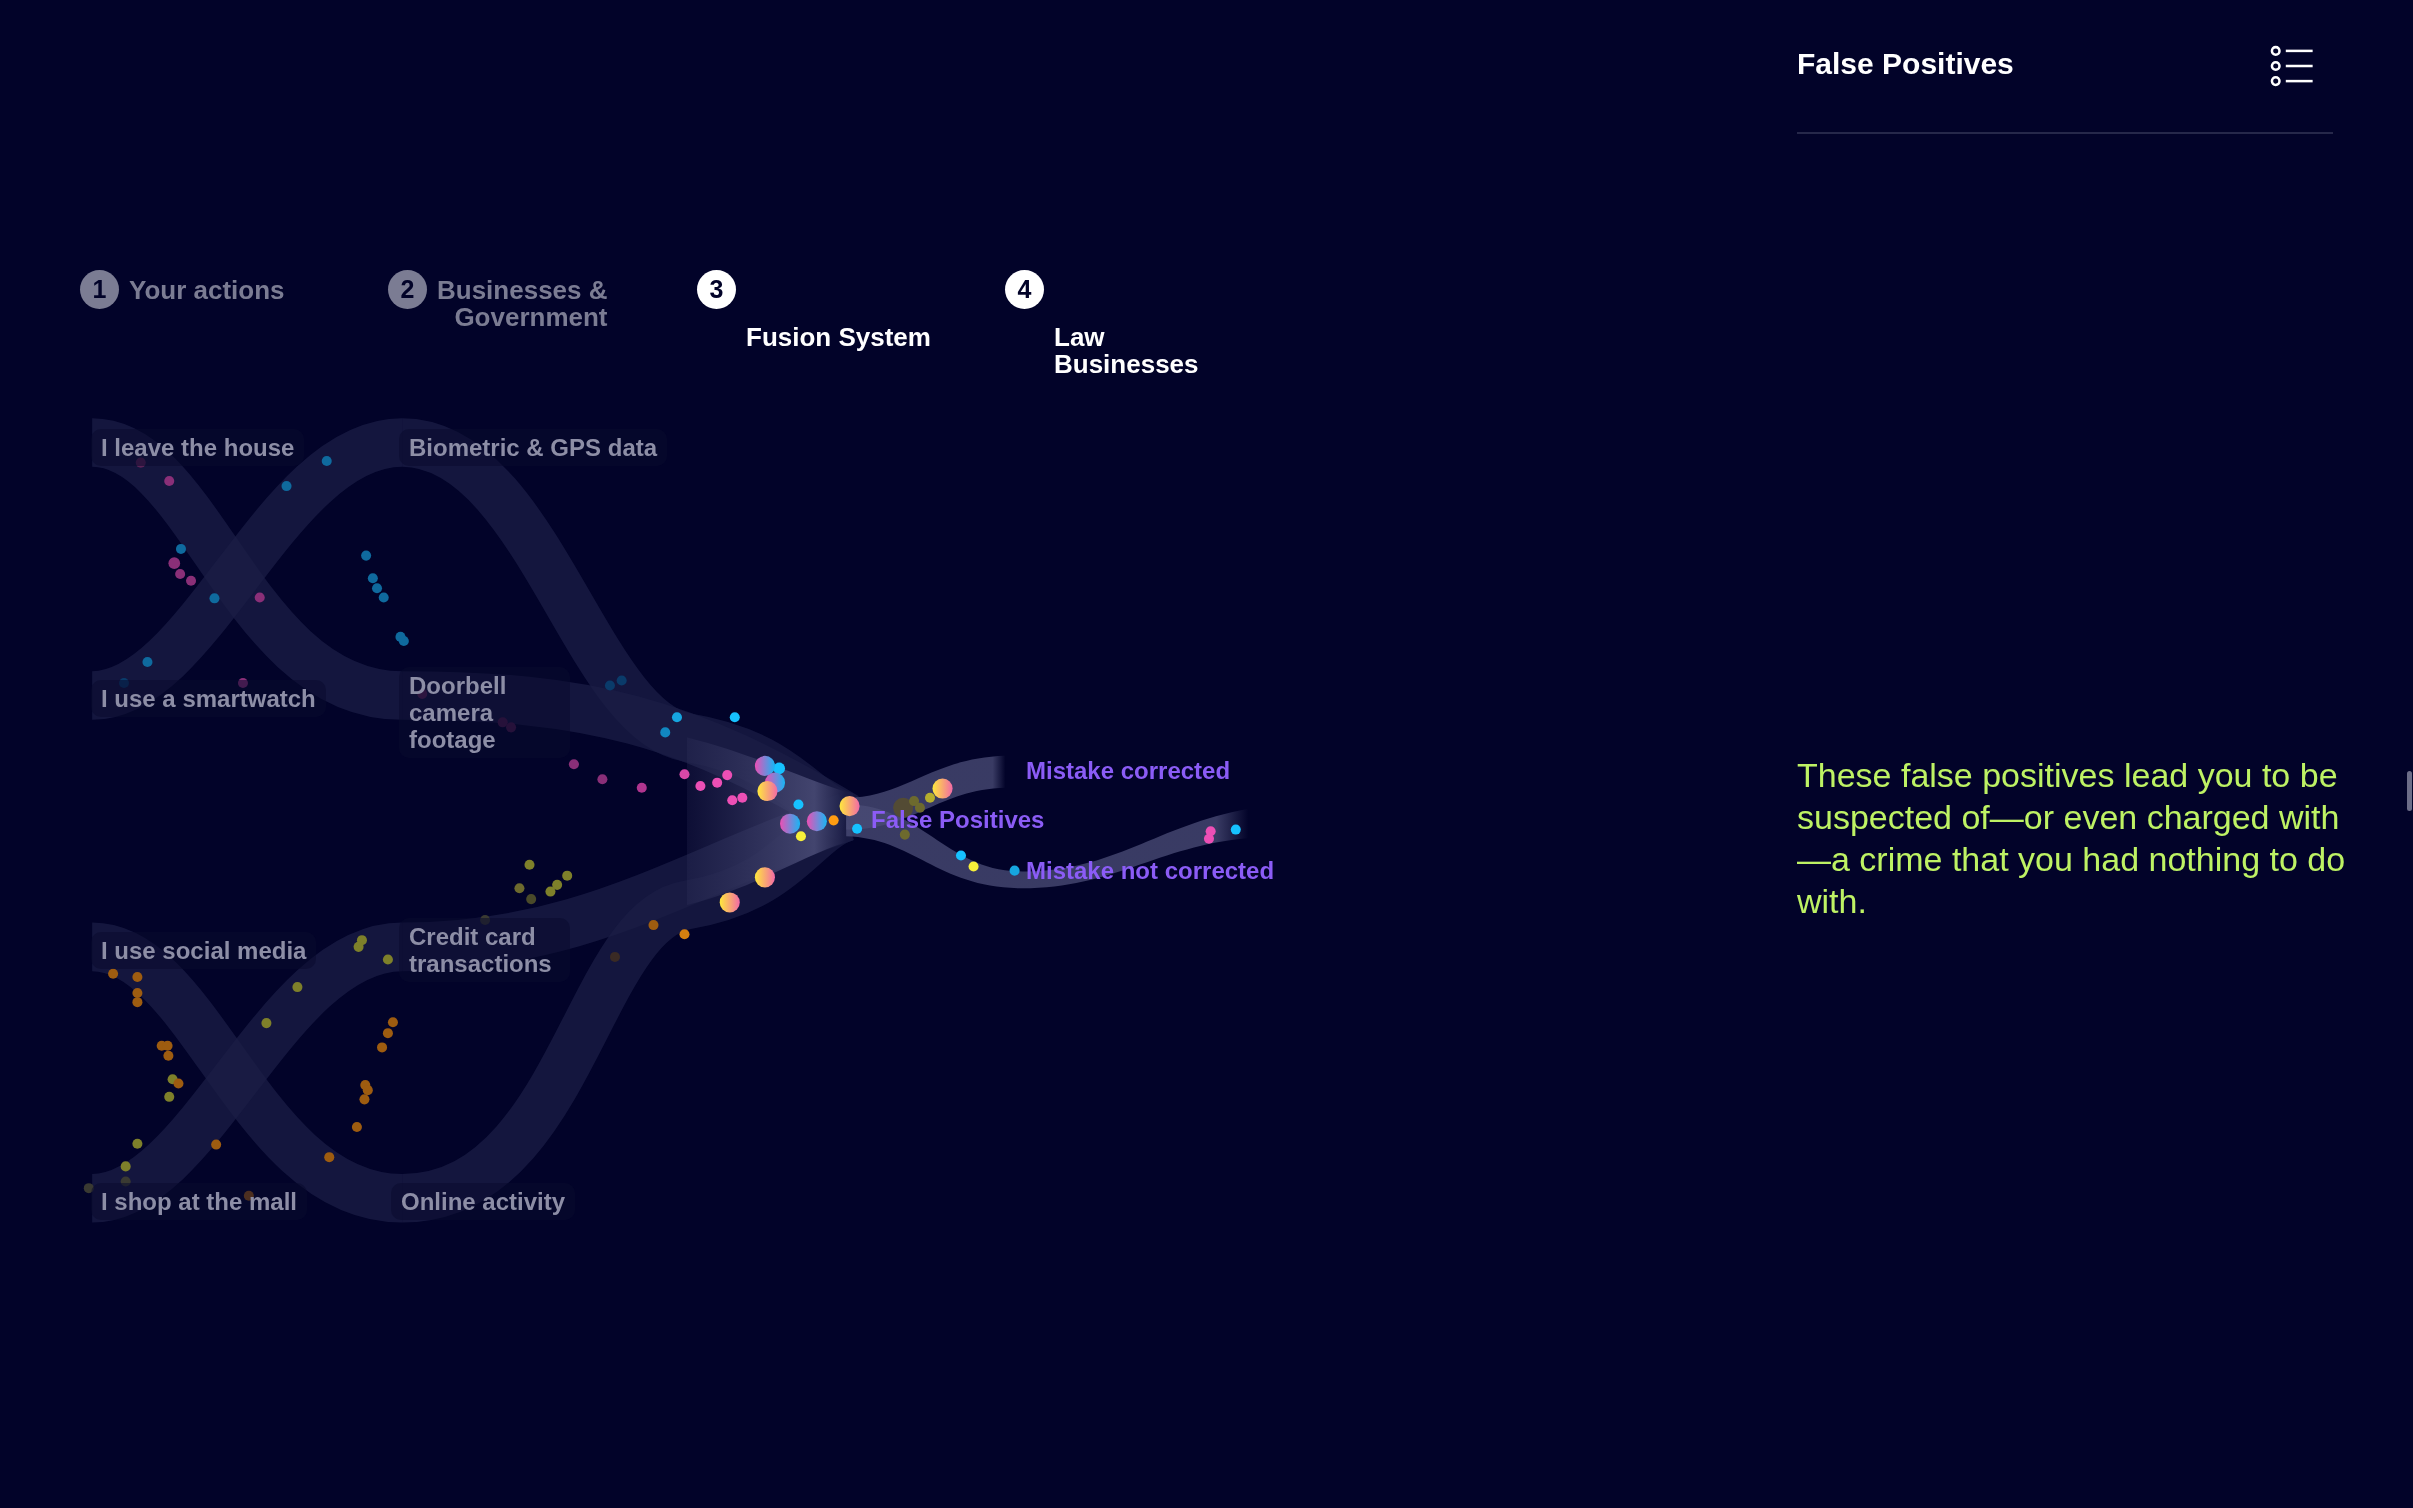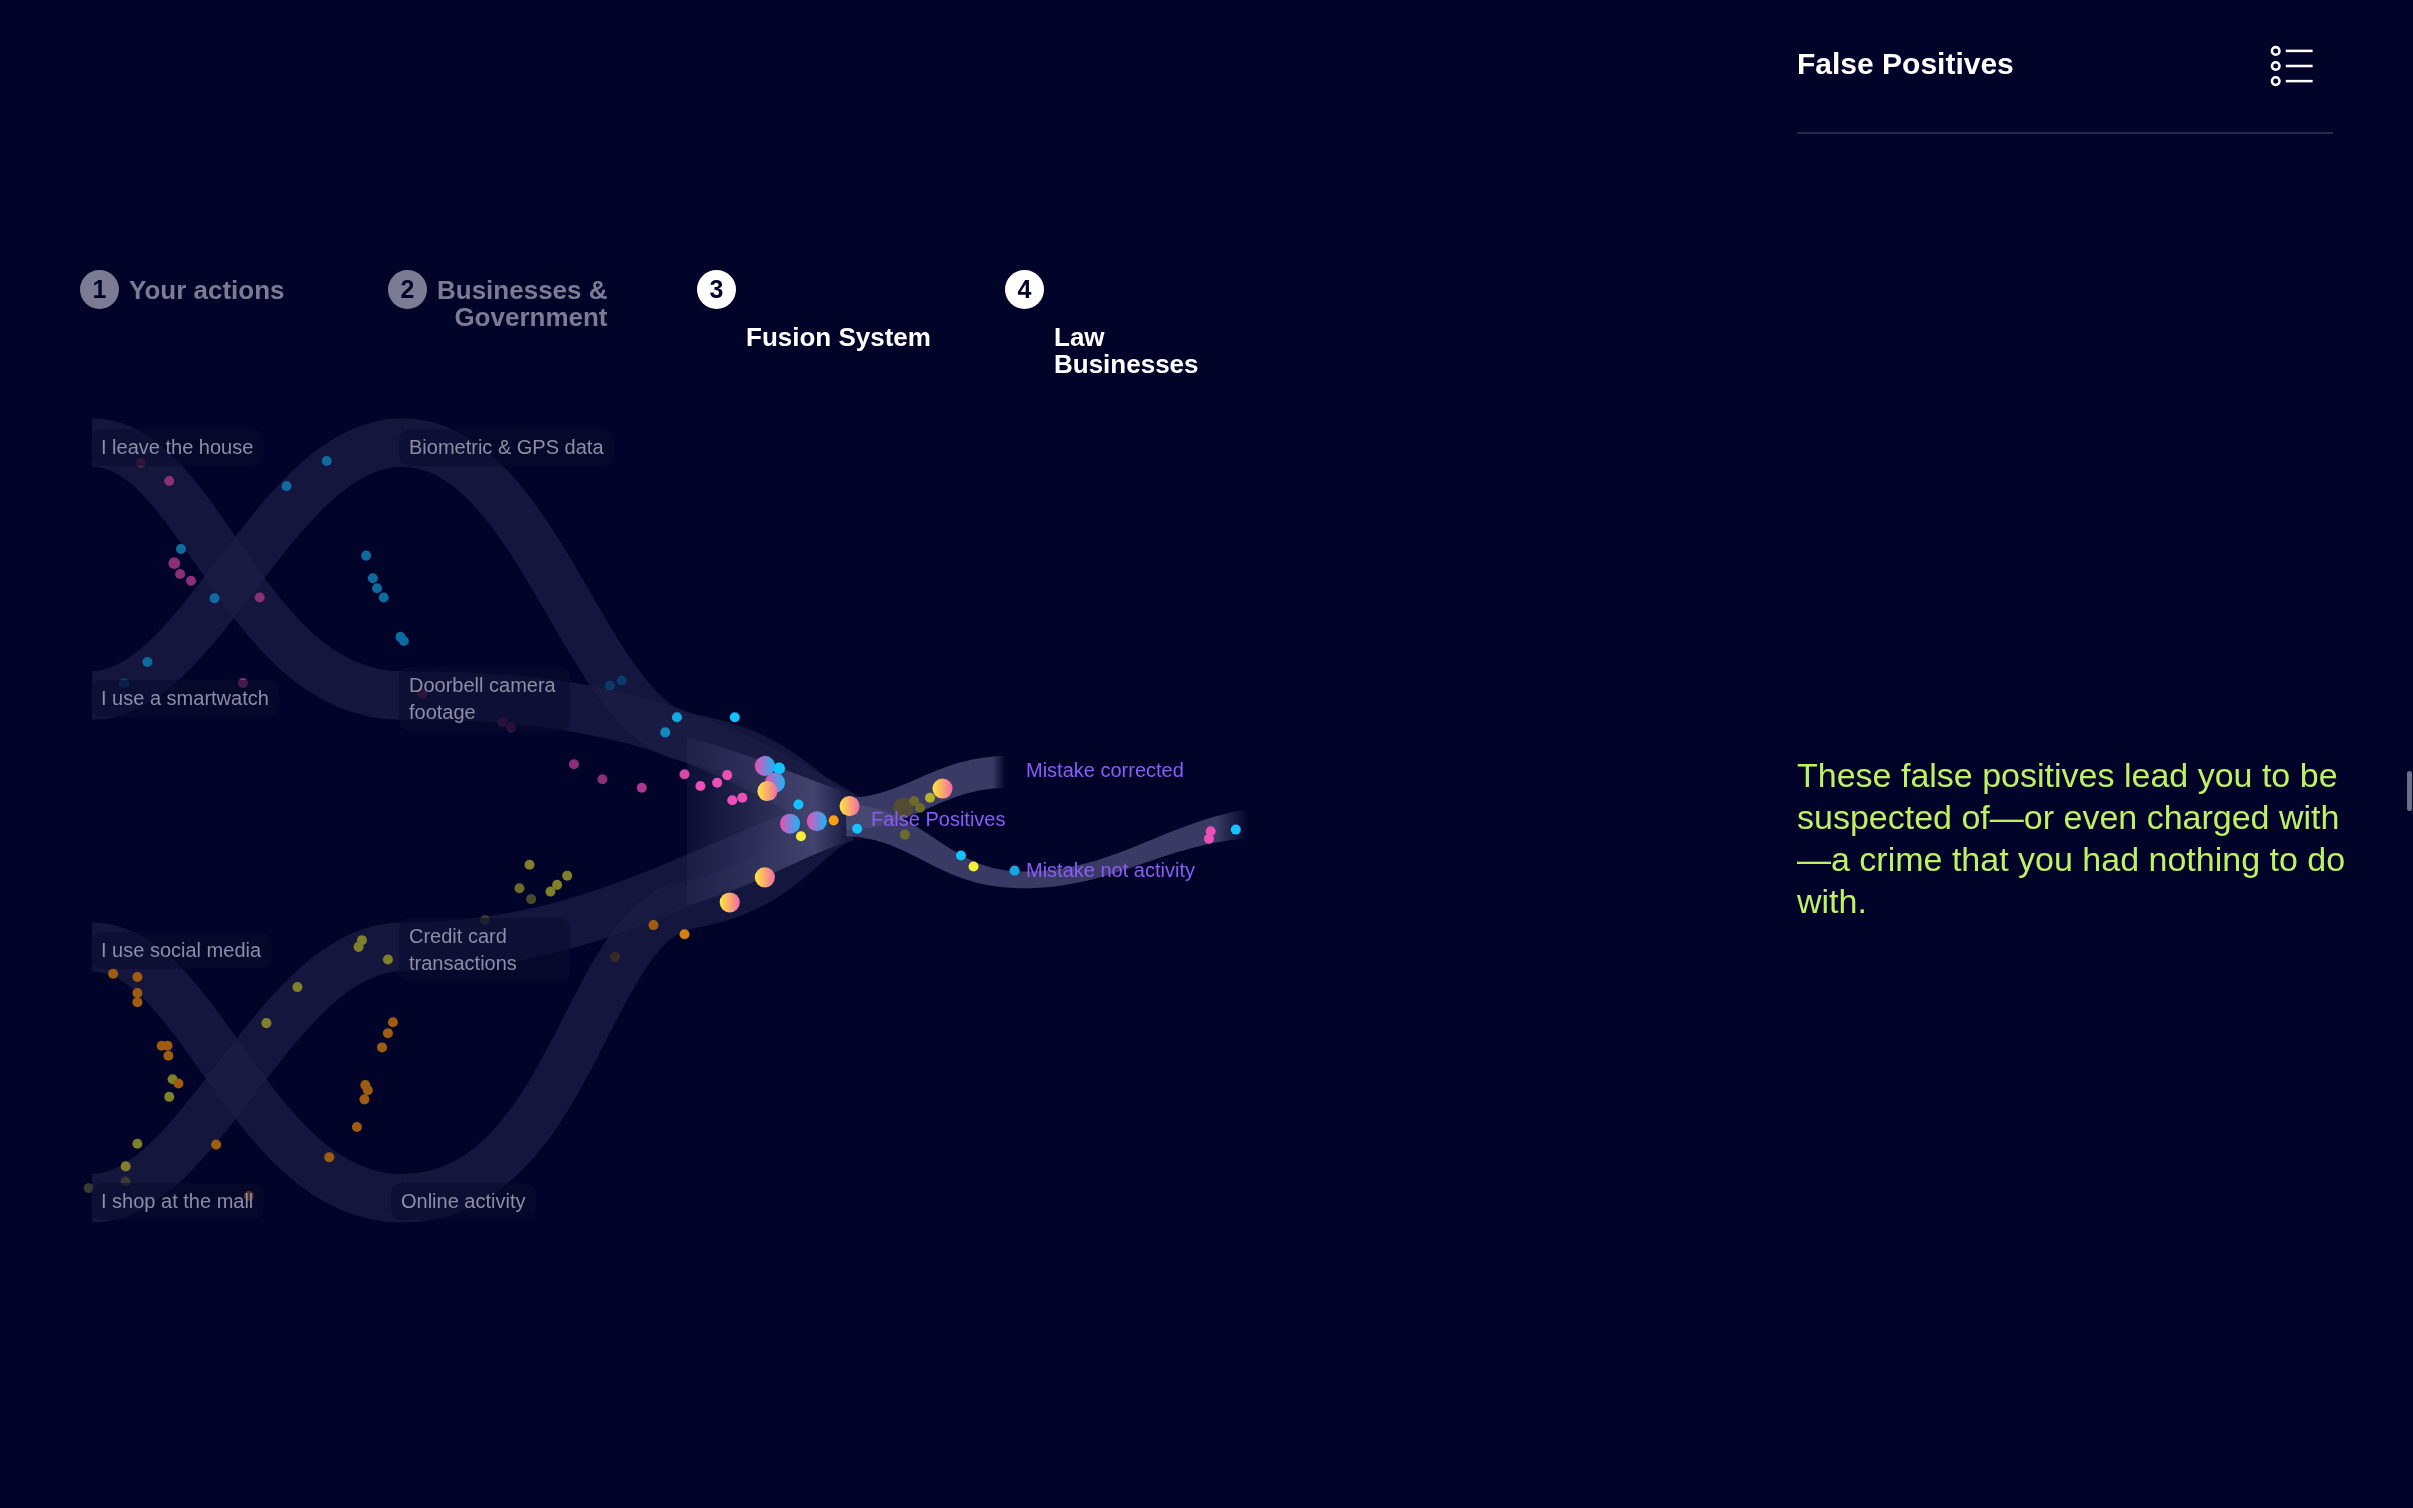--- a/index.html
+++ b/index.html
@@ -19,21 +19,21 @@
   }
   .step .lbl { font-weight:700; font-size:26px; line-height:27px; padding-top:6.7px; }
   .step.dim .num { background:#7b7c93; color:#020329; }
   .step.dim .lbl { color:#7b7c93;text-align:right; }
   .step.on .num { background:#fff; color:#020329; }
   .step.on .lbl { color:#fff;margin-top:47px; }
 
   svg.flow { position:absolute; left:0; top:0; }
 
   .node {
-    position:absolute; font-weight:400; font-size:20px; line-height:27px;
+    position:absolute; font-weight:700; font-size:24px; line-height:27px;
     color:#8d8ea6; padding:5px 10px; border-radius:10px;
     background:rgba(10,11,46,0.55);
   }
   .node.out { color:#8b5cf6; background:transparent; }
 
   .panel-title { position:absolute; left:1797px; top:47px; font-size:30px; font-weight:700; }
   .menu-btn { position:absolute; left:2269px; top:44px; width:47px; height:44px; cursor:pointer; }
   .divider { position:absolute; left:1797px; top:132px; width:536px; height:1.7px; background:#26284a; }
   .narr {
     position:absolute; left:1797px; top:754px; width:553px;
@@ -231,21 +231,21 @@
     <span>footage</span>
   </div>
   <div class="node" style="left:399px;top:918px;width:151px">
     <span>Credit card</span><br>
     <span>transactions</span>
   </div>
   <div class="node" style="left:391px;top:1183px">Online activity</div>
 
   <div class="node out" style="left:861px;top:806px;padding:0 10px">False Positives</div>
   <div class="node out" style="left:1016px;top:757px;padding:0 10px">Mistake corrected</div>
-  <div class="node out" style="left:1016px;top:857px;padding:0 10px">Mistake not activity</div>
+  <div class="node out" style="left:1016px;top:857px;padding:0 10px">Mistake not corrected</div>
 
 </div>
 
 <div class="panel-title">False Positives</div>
 <div class="menu-btn">
   <svg width="47" height="44" viewBox="0 0 56 52">
     <g fill="none" stroke="#fff" stroke-width="3">
       <circle cx="8" cy="8" r="4.5"></circle>
         <circle cx="8" cy="26" r="4.5"></circle>
         <circle cx="8" cy="44" r="4.5"></circle>

